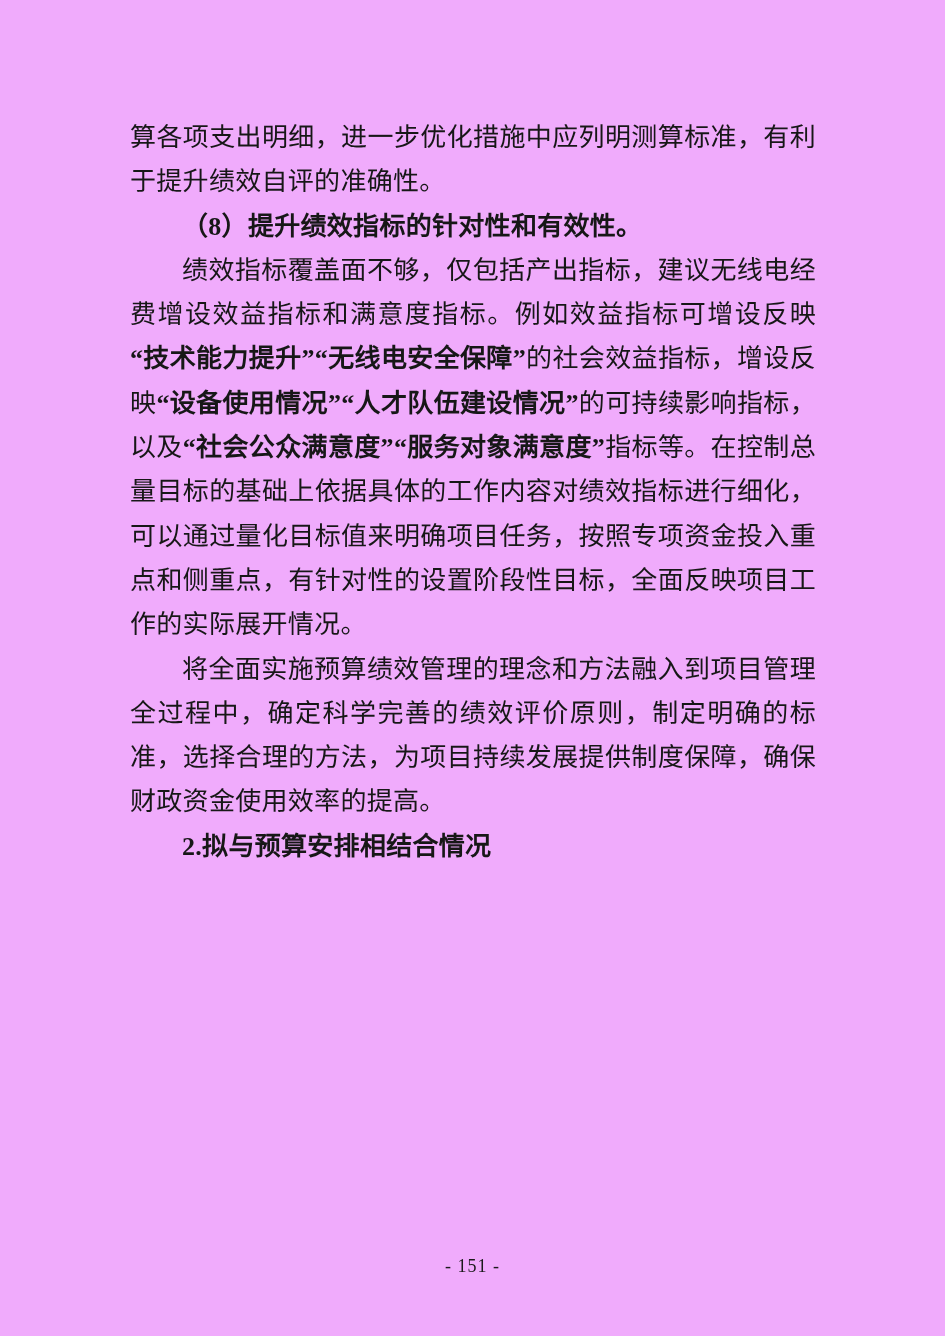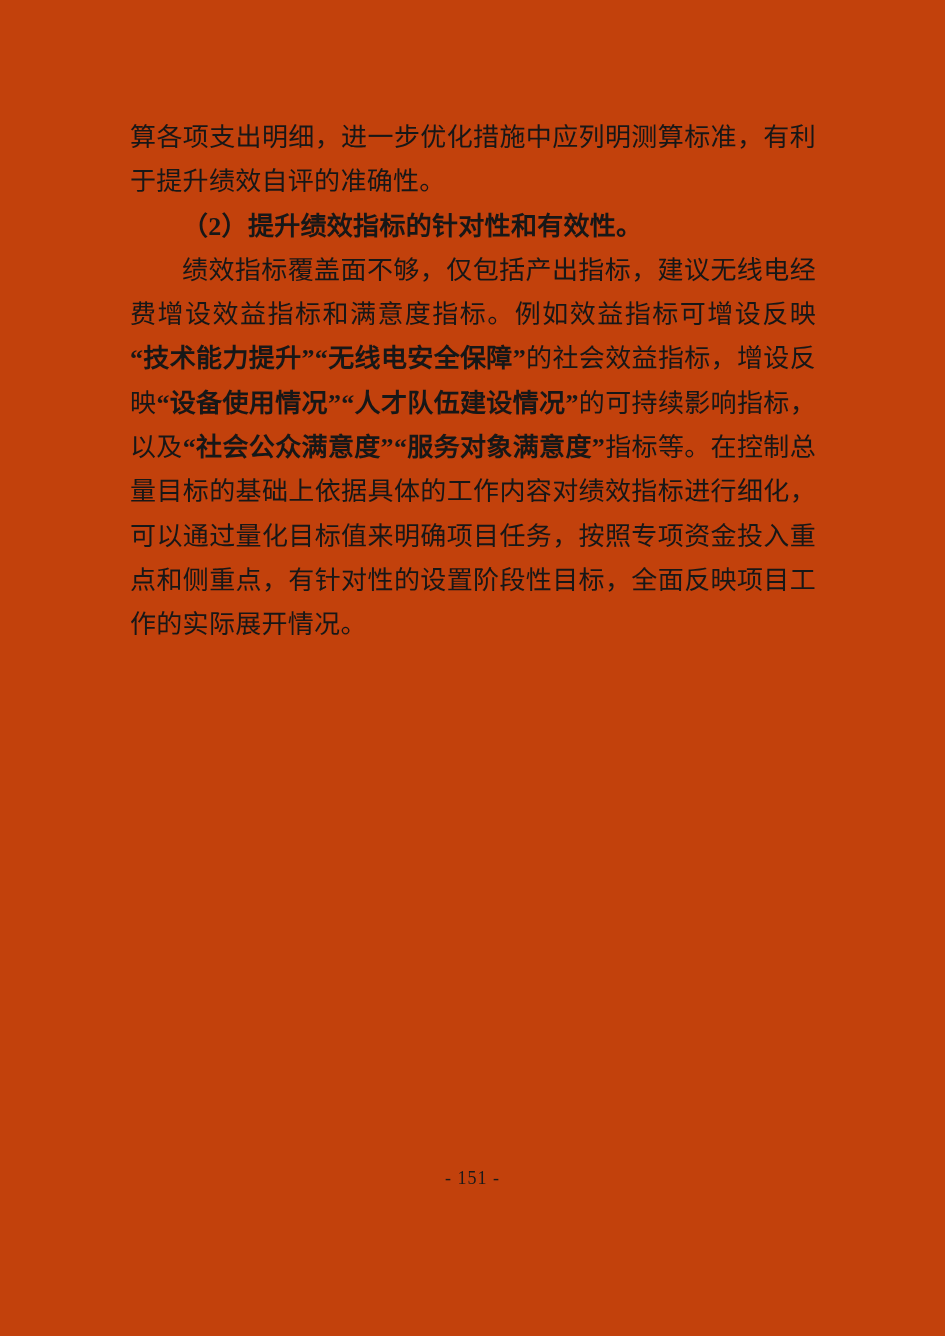--- a/index.html
+++ b/index.html
@@ -4,21 +4,21 @@
 <style>
   html, body {
     margin: 0;
     padding: 0;
     background: #ffffff;
   }
   .page {
     position: relative;
     width: 945px;
     height: 1336px;
-    background: #c2410c;
+    background: #f0abfc;
     overflow: hidden;
     font-family: "Liberation Serif", "DejaVu Serif", serif;
     color: #171717;
   }
   .content {
     position: absolute;
     top: 116px;
     left: 130px;
     width: 686px;
   }
@@ -35,37 +35,39 @@
     text-indent: 2em;
   }
   p.doc-par.heading {
     font-weight: bold;
   }
   .bold-run {
     font-weight: bold;
   }
   .footer {
     position: absolute;
-    top: 1168px;
+    top: 1256px;
     left: 0;
     width: 100%;
     text-align: center;
   }
   .page-number {
     font-size: 18px;
     letter-spacing: 1px;
     color: #1a1a1a;
     font-family: "Liberation Serif", "DejaVu Serif", serif;
   }
 </style>
 </head>
 <body>
 
 <div class="page">
   <main class="content">
       <p class="doc-par"><span class="">算各项支出明细，进一步优化措施中应列明测算标准，有利于提升绩效自评的准确性。</span></p>
-      <p class="doc-par indent heading"><span class="bold-run">（2）提升绩效指标的针对性和有效性。</span></p>
+      <p class="doc-par indent heading"><span class="bold-run">（8）提升绩效指标的针对性和有效性。</span></p>
       <p class="doc-par indent"><span class="">绩效指标覆盖面不够，仅包括产出指标，建议无线电经费增设效益指标和满意度指标。例如效益指标可增设反映</span><span class="bold-run">“技术能力提升”“无线电安全保障”</span><span class="">的社会效益指标，增设反映</span><span class="bold-run">“设备使用情况”“人才队伍建设情况”</span><span class="">的可持续影响指标，以及</span><span class="bold-run">“社会公众满意度”“服务对象满意度”</span><span class="">指标等。在控制总量目标的基础上依据具体的工作内容对绩效指标进行细化，可以通过量化目标值来明确项目任务，按照专项资金投入重点和侧重点，有针对性的设置阶段性目标，全面反映项目工作的实际展开情况。</span></p>
+      <p class="doc-par indent"><span class="">将全面实施预算绩效管理的理念和方法融入到项目管理全过程中，确定科学完善的绩效评价原则，制定明确的标准，选择合理的方法，为项目持续发展提供制度保障，确保财政资金使用效率的提高。</span></p>
+      <p class="doc-par indent heading"><span class="bold-run">2.拟与预算安排相结合情况</span></p>
     </main>
   <div class="footer">
     <span class="page-number">- 151 -</span>
   </div>
 </div>
 
 </body></html>

